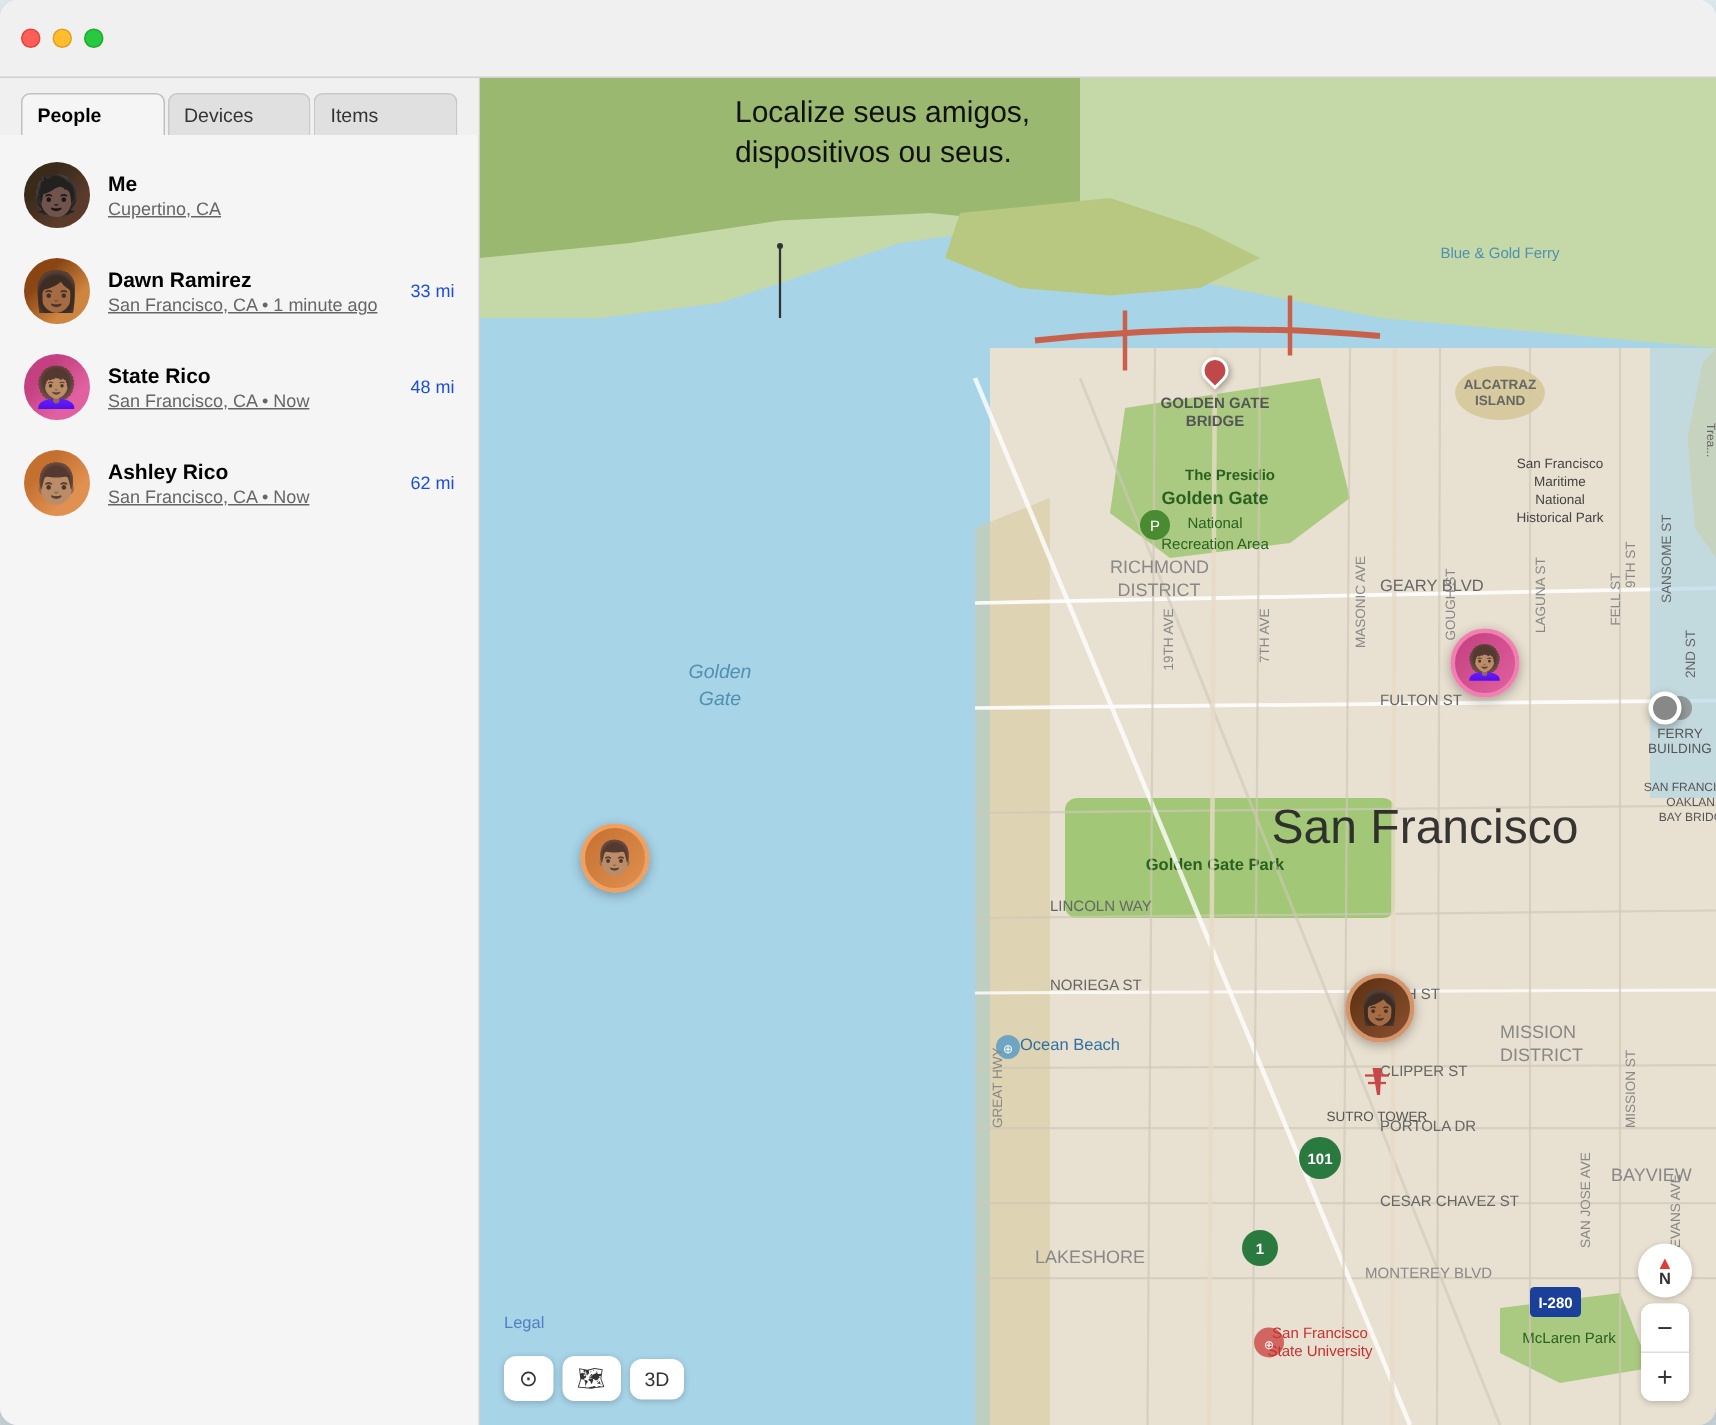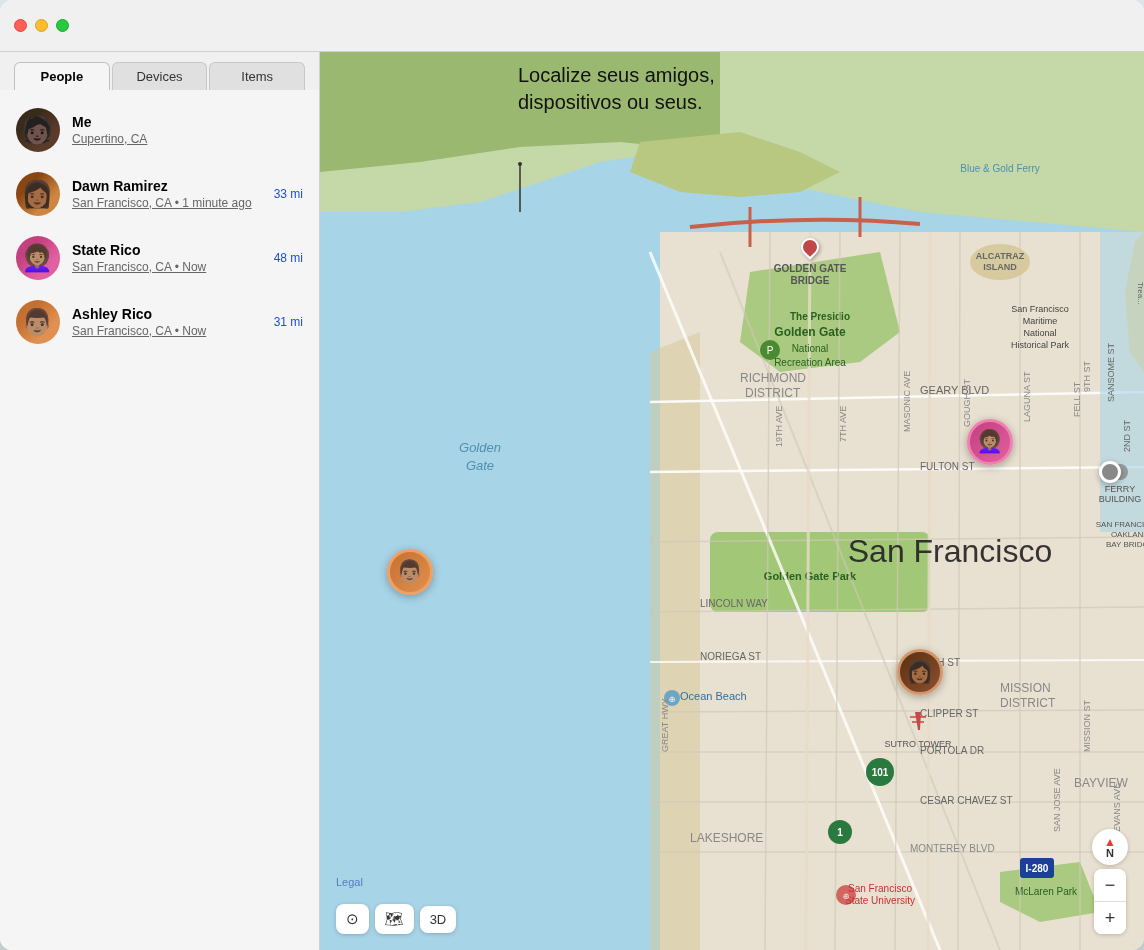--- a/index.html
+++ b/index.html
@@ -73,21 +73,20 @@
       background: #f0f0f0;
     }
     .tab {
       flex: 1;
       padding: 6px 10px;
       font-size: 13px;
       font-weight: 500;
       color: #333;
       background: #e0e0e0;
       border-radius: 6px 6px 0 0;
-      text-align: center;
       cursor: pointer;
       border: 1px solid #c8c8c8;
       border-bottom: none;
     }
     .tab.active {
       background: #f5f5f5;
       color: #000;
       border-color: #c0c0c0;
       font-weight: 600;
     }
@@ -192,21 +191,20 @@
     .tooltip {
       position: absolute;
       top: 10px;
       left: 170px;
       background: transparent;
       font-size: 20px;
       font-weight: 500;
       color: #111;
       line-height: 1.35;
       pointer-events: none;
-      margin-left: 28px;
     }
 
     
     .map-controls {
       position: absolute;
       bottom: 16px;
       left: 16px;
       display: flex;
       gap: 6px;
       align-items: center;
@@ -356,21 +354,21 @@
         </div>
 
         <div class="person-item">
           <div class="avatar avatar-ashley">
             <div class="memoji-face">👨🏽</div>
           </div>
           <div class="person-info">
             <div class="person-name">Ashley Rico</div>
             <div class="person-location">San Francisco, CA • Now</div>
           </div>
-          <div class="person-distance">31 mi</div>
+          <div class="person-distance">62 mi</div>
         </div>
       </div>
     </div>
 
     <div class="map-area">
 
       <svg class="map-bg" viewBox="0 0 824 898" xmlns="http://www.w3.org/2000/svg">
 
         <rect width="824" height="898" fill="#a8d4e8"></rect>
 

